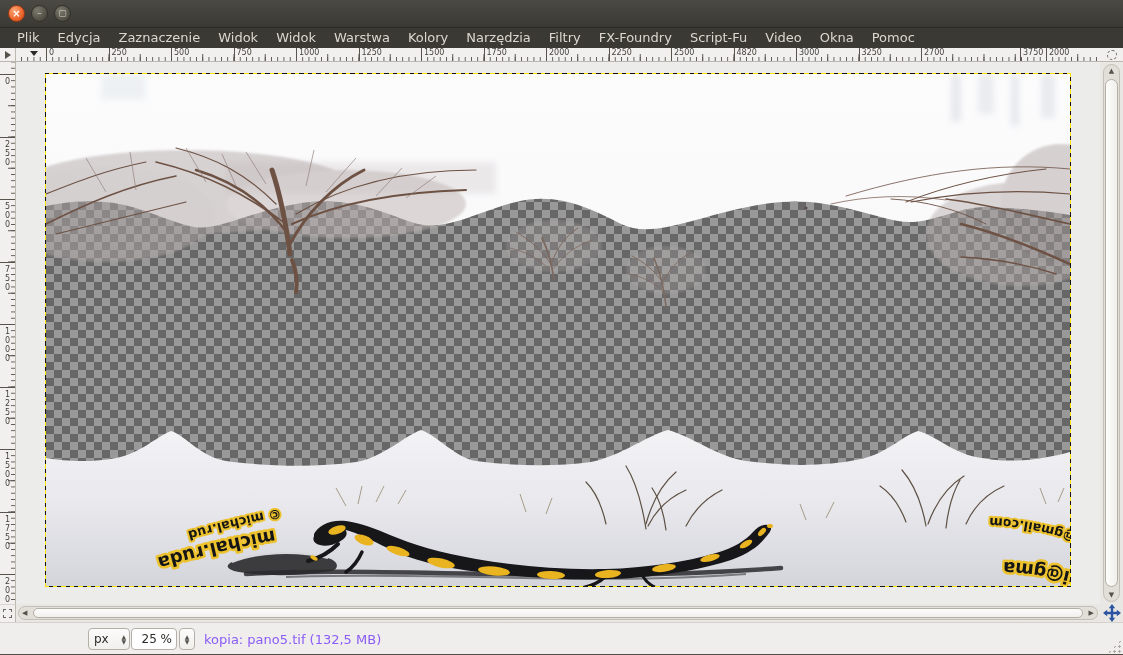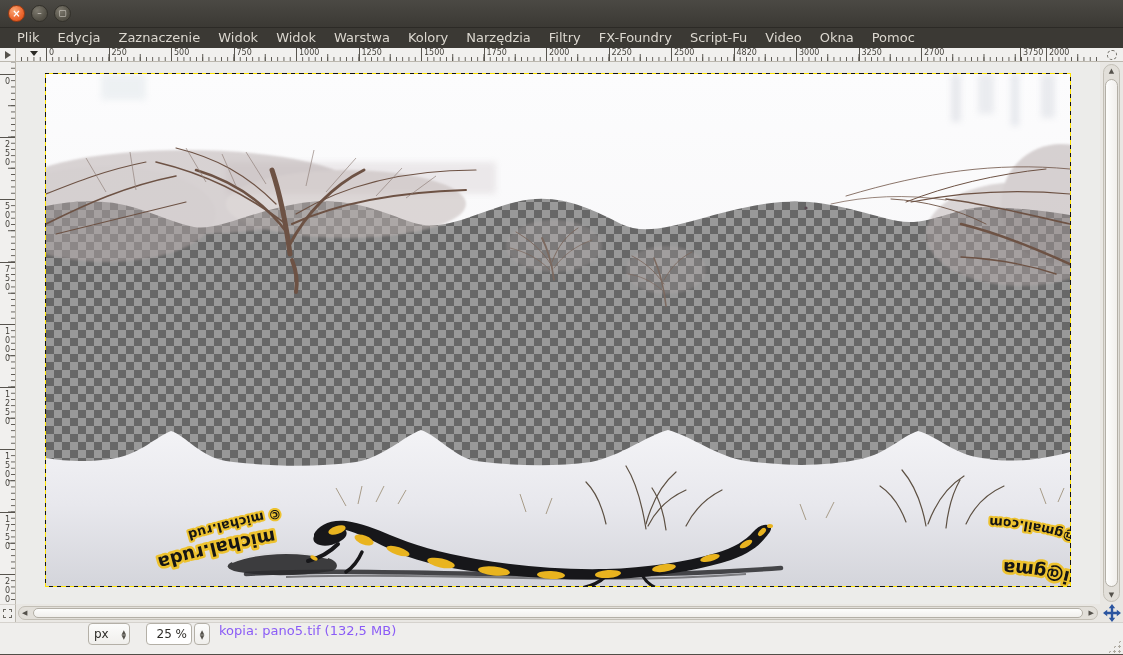--- a/index.html
+++ b/index.html
@@ -54,26 +54,26 @@
   .htrough{position:relative;width:100%;height:14px;background:#e2dfd9;border:1px solid #c3bfb6;border-radius:8px;}
   .hthumb{position:absolute;top:1px;bottom:1px;left:14px;right:14px;background:linear-gradient(#fdfdfc,#f1efec);
     border:1px solid #b3afa6;border-radius:7px;}
   .harr{position:absolute;top:0;bottom:0;font-size:7px;color:#55524c;line-height:13px;}
   .harr-left{left:3px;} .harr-right{right:3px;}
   .qmask{position:absolute;left:0;top:556px;width:16px;height:18px;background:#f1f0ee;border-right:1px solid #bcb8af;border-top:1px solid #d8d5d0;
     display:flex;align-items:center;justify-content:center;}
   .qmask-ico{width:9px;height:9px;border:1px dashed #6d6a63;}
   .navbtn{position:absolute;left:1100px;top:556px;width:23px;height:18px;display:flex;align-items:center;justify-content:center;background:#e9e7e3;}
   
-  .statusbar{position:relative;height:33px;background:#efeeec;border-top:1px solid #d5d2cd;display:flex;align-items:flex-start;}
+  .statusbar{position:relative;height:33px;background:#efeeec;border-top:1px solid #d5d2cd;display:flex;align-items:center;}
   .unit-combo{margin-left:88px;height:22px;width:42px;display:flex;align-items:center;
     background:linear-gradient(#fcfcfb,#f0efec);border:1px solid #b4b0a7;border-radius:4px;padding:0 3px;}
   .unit-combo .lbl{font-size:12px;color:#2e2c28;flex:1;text-align:left;padding-left:2px;}
   .spin-col{display:flex;flex-direction:column;line-height:5px;font-size:6px;color:#55524c;}
-  .zoom-entry{margin-left:16px;height:22px;width:46px;background:#fff;border:1px solid #b4b0a7;border-radius:4px;
+  .zoom-entry{margin-left:1px;height:22px;width:46px;background:#fff;border:1px solid #b4b0a7;border-radius:4px;
     font-size:12px;color:#2e2c28;display:flex;align-items:center;justify-content:flex-end;padding-right:4px;}
   .zoom-spin{margin-left:2px;height:22px;width:16px;background:linear-gradient(#fcfcfb,#f0efec);
     border:1px solid #b4b0a7;border-radius:4px;display:flex;align-items:center;justify-content:center;}
   .status-msg{margin-left:9px;font-size:13px;color:#8b5cf6;white-space:nowrap;}
   .grip{position:absolute;right:1px;bottom:1px;width:15px;height:15px;
     background-image:radial-gradient(#aeaaa1 1px,transparent 1.3px);background-size:5px 5px;
     clip-path:polygon(100% 0,100% 100%,0 100%);}
 </style>
 </head>
 <body>

